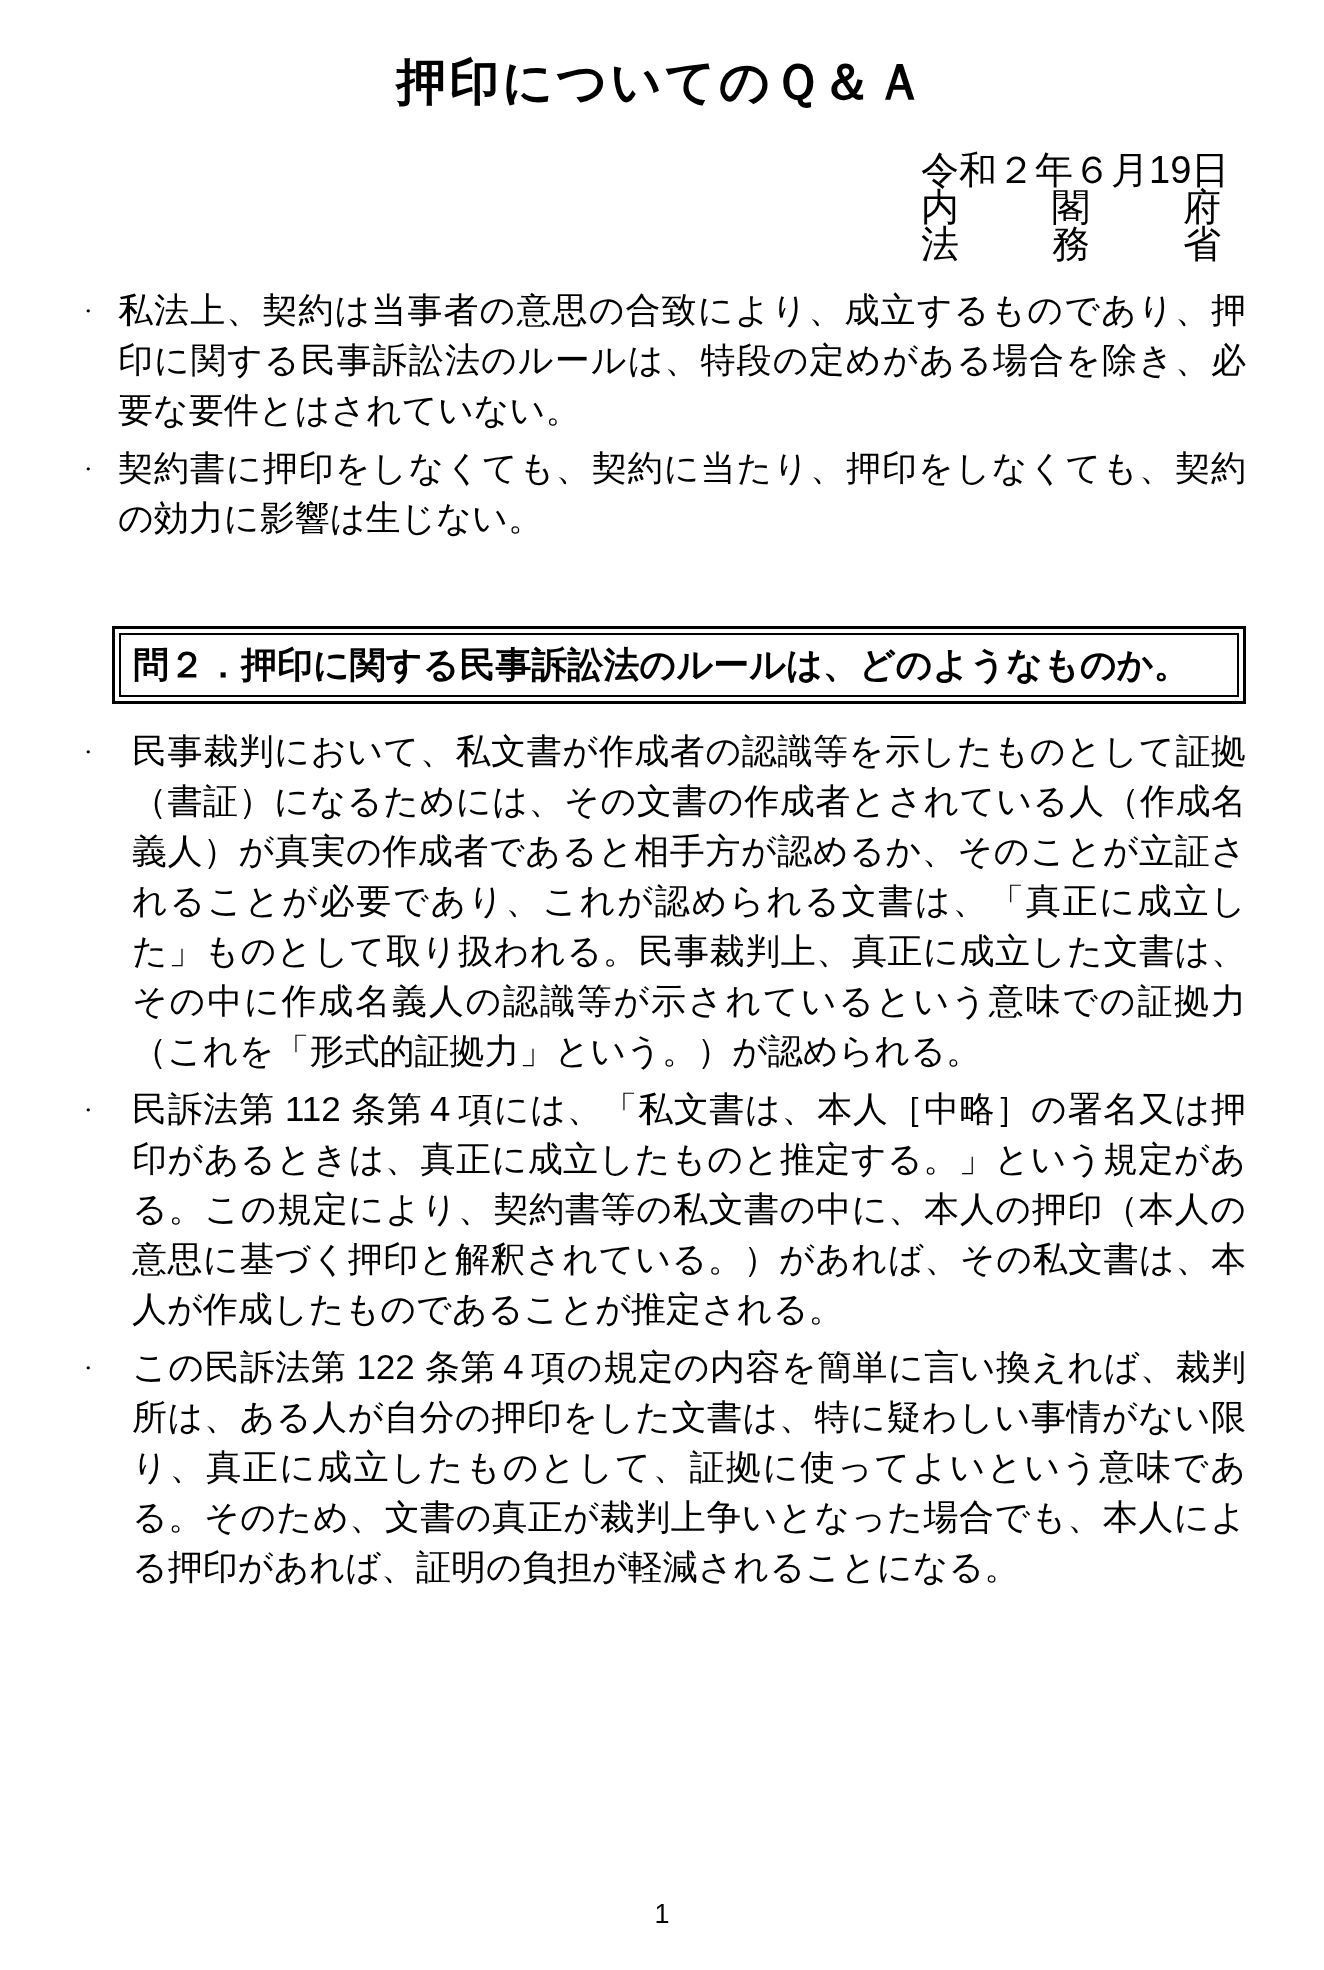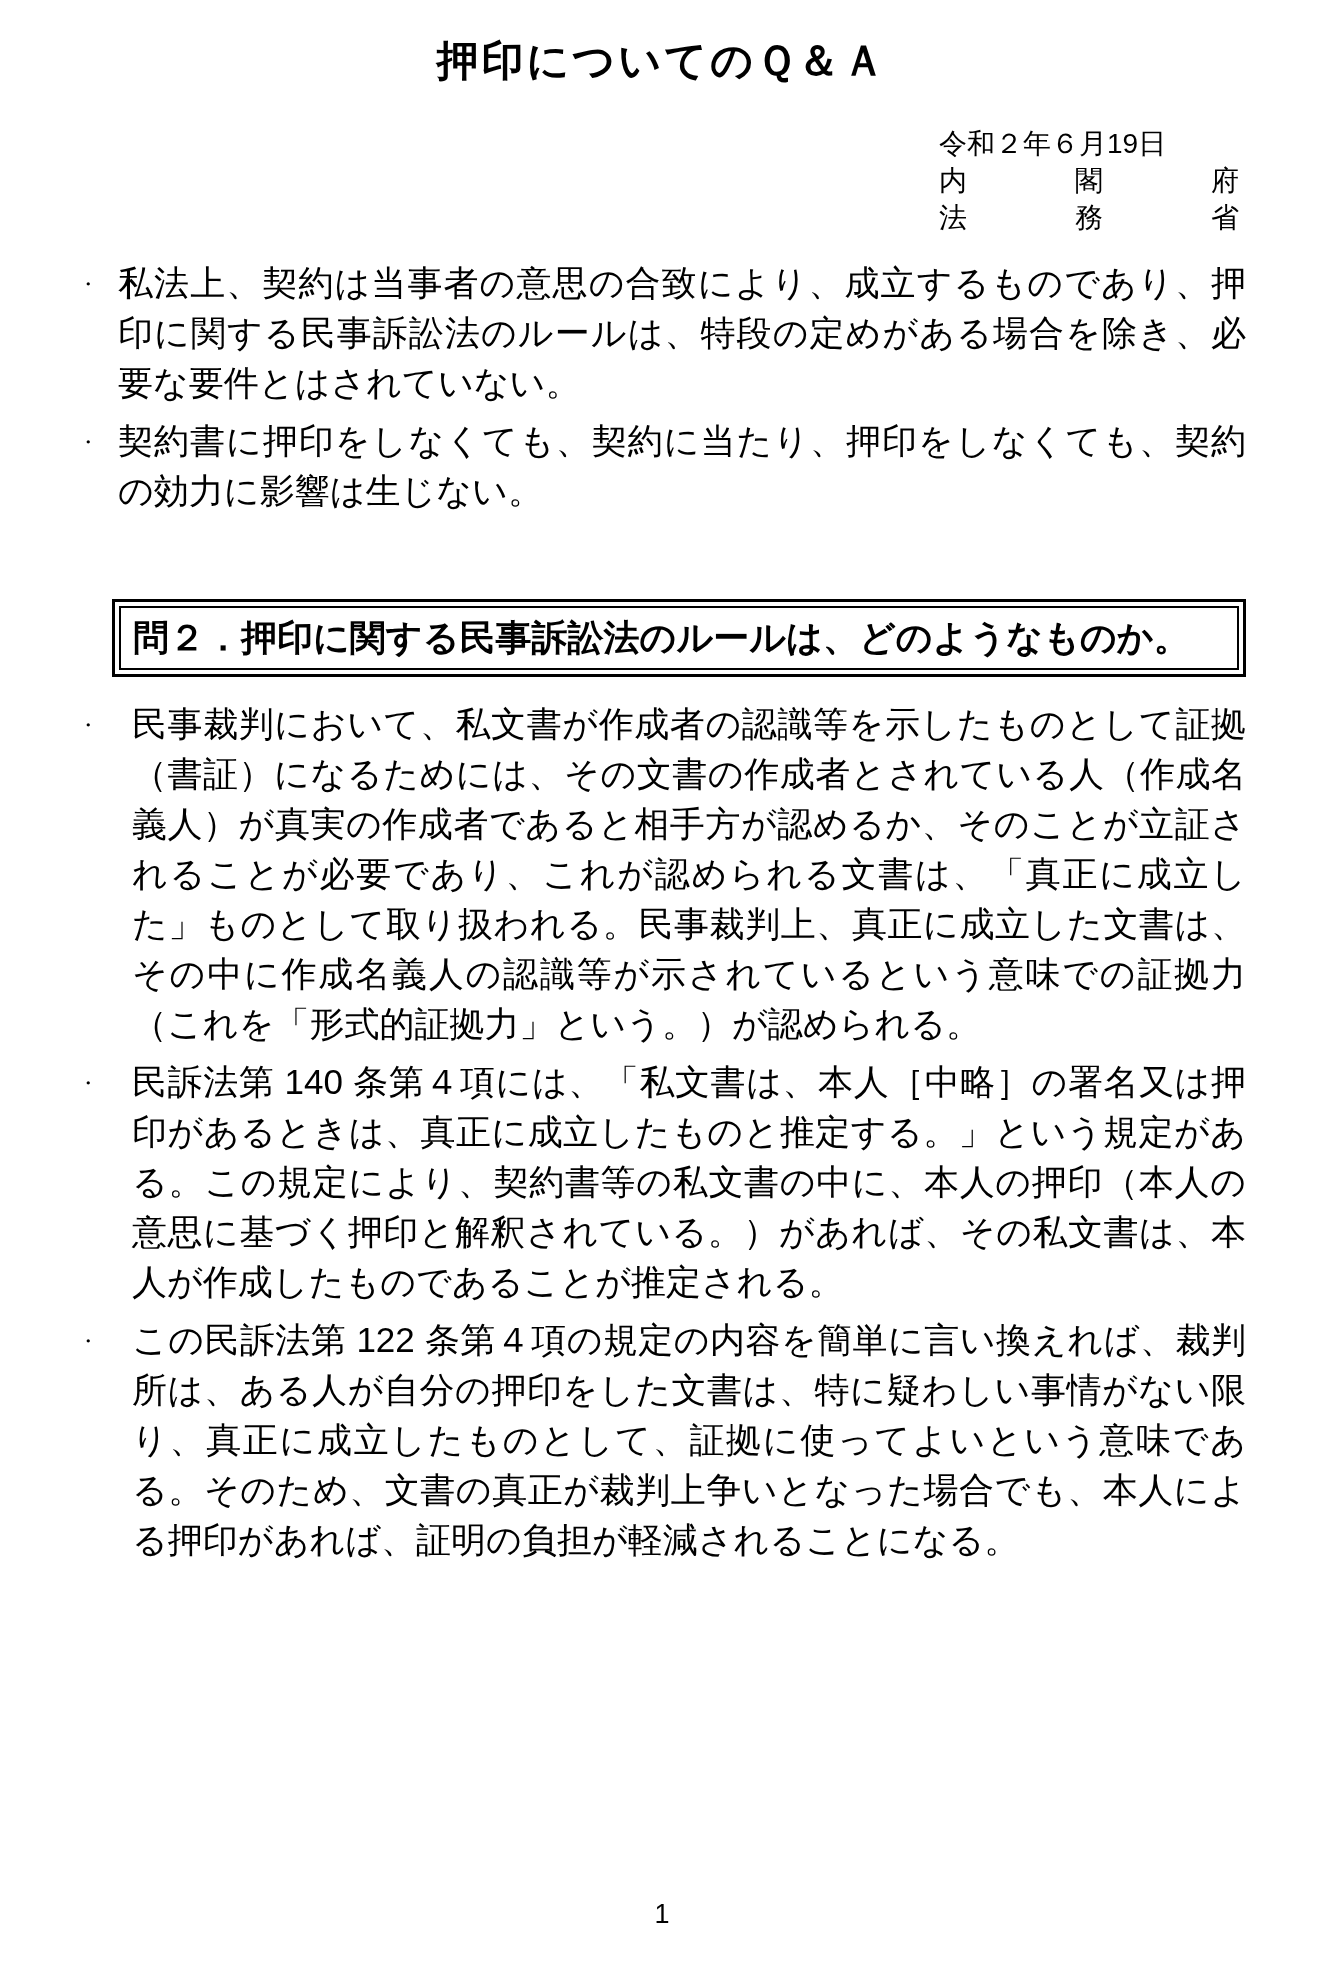--- a/index.html
+++ b/index.html
@@ -3,26 +3,26 @@
 <meta charset="utf-8">
 <style>
   html,body{margin:0;padding:0;background:#ffffff;}
   .page{
     width:1324px;height:1970px;position:relative;overflow:hidden;
     background:#ffffff;color:#000000;
     font-family:"Liberation Sans","DejaVu Sans",sans-serif;
     box-sizing:border-box;padding:33px 78px 0 78px;
   }
   .title{
-    font-size:42px;font-weight:700;text-align:center;
-    margin:0 0 36px 0;letter-spacing:3px;
+    font-size:50px;font-weight:700;text-align:center;
+    margin:16px 0 36px 0;letter-spacing:3px;
   }
   .header-block{
-    width:300px;margin:0 7px 0 auto;
-    font-size:28px;font-weight:500;line-height:37px;
+    width:300px;margin:0 25px 0 auto;
+    font-size:38px;font-weight:500;line-height:37px;
   }
   .date-line{white-space:nowrap;}
   .agency-line{text-align:justify;text-align-last:justify;}
   .qbox{border:3px solid #000;padding:4px;margin-top:103px;}
   .qbox.second{margin-top:83px;margin-left:34px;}
   .qbox-inner{
     border:2px solid #000;padding:7px 12px;
     font-size:36px;font-weight:700;line-height:46px;white-space:nowrap;overflow:hidden;
   }
   .bullets{list-style:none;margin:22px 0 0 0;padding:0;
@@ -66,21 +66,21 @@
     <div class="qbox second">
       <div class="qbox-inner">問２．押印に関する民事訴訟法のルールは、どのようなものか。</div>
     </div>
     <ul class="bullets wide">
       <li>
         <span class="marker">・</span>
         <span class="btext">民事裁判において、私文書が作成者の認識等を示したものとして証拠（書証）になるためには、その文書の作成者とされている人（作成名義人）が真実の作成者であると相手方が認めるか、そのことが立証されることが必要であり、これが認められる文書は、「真正に成立した」ものとして取り扱われる。民事裁判上、真正に成立した文書は、その中に作成名義人の認識等が示されているという意味での証拠力（これを「形式的証拠力」という。）が認められる。</span>
       </li>
       <li>
         <span class="marker">・</span>
-        <span class="btext">民訴法第 140 条第４項には、「私文書は、本人［中略］の署名又は押印があるときは、真正に成立したものと推定する。」という規定がある。この規定により、契約書等の私文書の中に、本人の押印（本人の意思に基づく押印と解釈されている。）があれば、その私文書は、本人が作成したものであることが推定される。</span>
+        <span class="btext">民訴法第 112 条第４項には、「私文書は、本人［中略］の署名又は押印があるときは、真正に成立したものと推定する。」という規定がある。この規定により、契約書等の私文書の中に、本人の押印（本人の意思に基づく押印と解釈されている。）があれば、その私文書は、本人が作成したものであることが推定される。</span>
       </li>
       <li>
         <span class="marker">・</span>
         <span class="btext">この民訴法第 122 条第４項の規定の内容を簡単に言い換えれば、裁判所は、ある人が自分の押印をした文書は、特に疑わしい事情がない限り、真正に成立したものとして、証拠に使ってよいという意味である。そのため、文書の真正が裁判上争いとなった場合でも、本人による押印があれば、証明の負担が軽減されることになる。</span>
       </li>
     </ul>
   </section>
 
   <div class="page-number">1</div>
 

